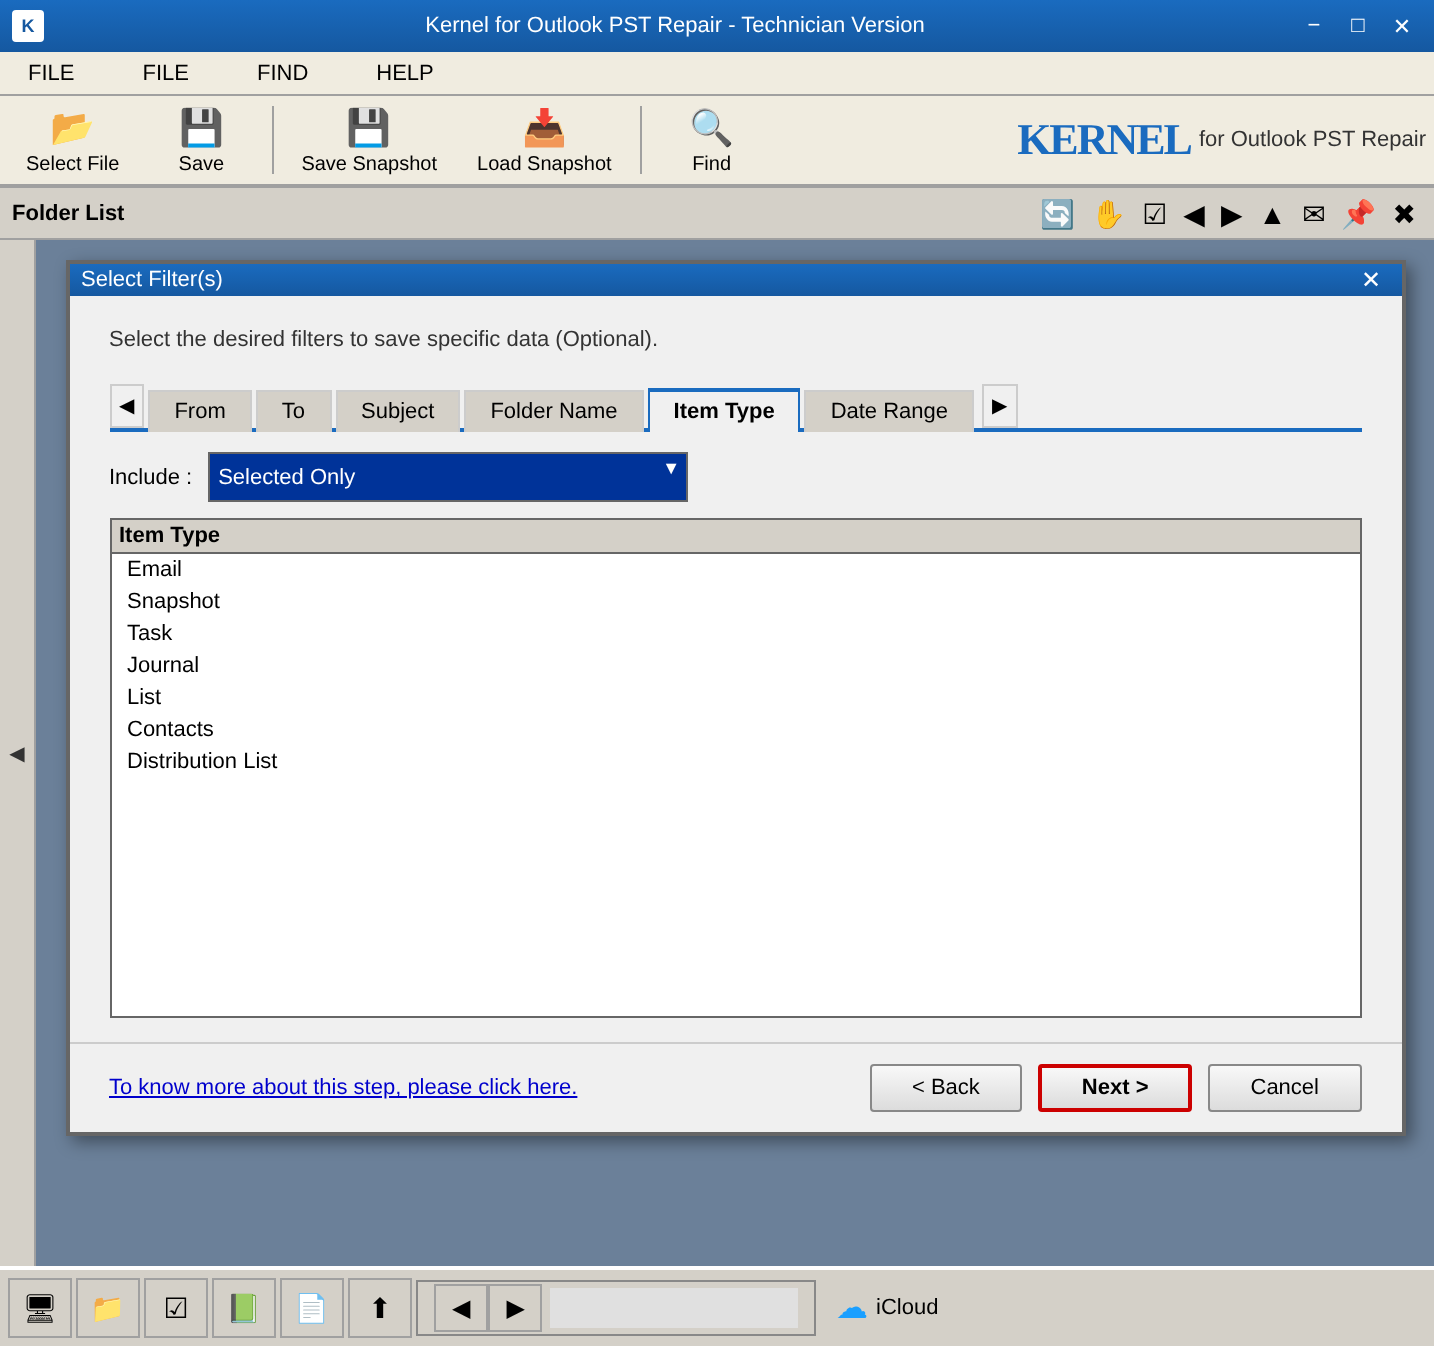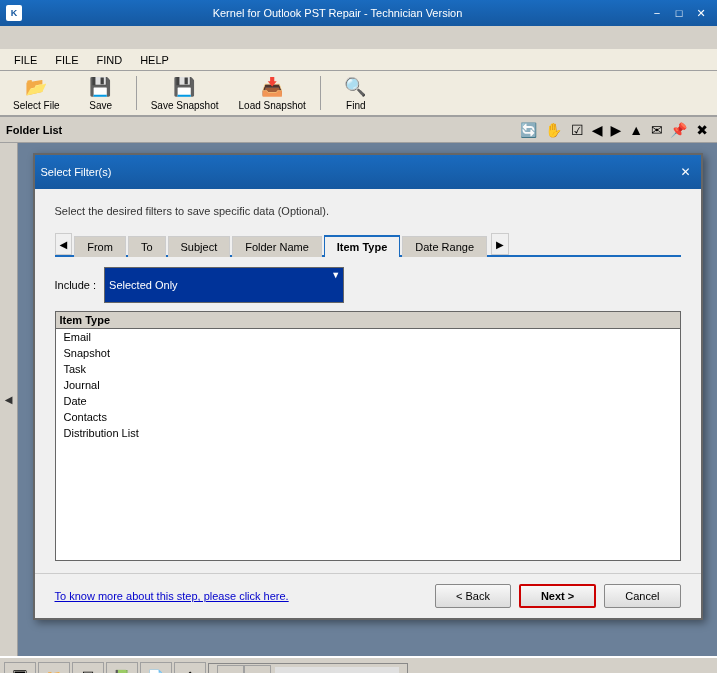--- a/index.html
+++ b/index.html
@@ -30,22 +30,21 @@
     }
 
     
     .menu-bar {
       background: #f0ece0;
       height: 22px;
       display: flex;
       align-items: center;
       padding: 0 6px;
       border-bottom: 1px solid #a0a0a0;
-      gap: 2px;
-      margin-top: 23px;
+      gap: 18px;
     }
     .menu-item {
       padding: 2px 8px;
       font-size: 11px;
       cursor: pointer;
       color: #000;
     }
 
     
     .toolbar {
@@ -114,21 +113,21 @@
       background: #f0f0f0;
       border: 2px solid #666;
       box-shadow: 3px 3px 8px rgba(0,0,0,0.4);
       width: 670px;
       margin: 0 auto;
     }
 
     .dialog-titlebar {
       background: linear-gradient(to bottom, #1a6bbf, #1558a0);
       color: white;
-      height: 34px;
+      height: 16px;
       display: flex; align-items: center;
       padding: 0 6px;
       font-size: 11px;
       justify-content: space-between;
     }
     .dialog-close-btn {
       background: none; border: none; color: white; cursor: pointer;
       font-size: 12px; width: 18px; height: 16px;
     }
 
@@ -177,21 +176,21 @@
     }
     .tab-nav-right { margin-left: 2px; margin-right: 0; }
 
     
     .include-row {
       display: flex; align-items: center; gap: 8px;
       margin-bottom: 8px;
     }
     .include-label { font-size: 11px; }
     .include-select {
-      width: 240px; height: 36px;
+      width: 240px; height: 25px;
       background: #003399;
       color: white;
       border: 1px solid #666;
       font-size: 11px;
       padding: 1px 4px;
       cursor: pointer;
       appearance: none;
       -webkit-appearance: none;
       position: relative;
     }
@@ -342,20 +341,24 @@
   </button>
   <button class="toolbar-btn">
     <span class="btn-icon">📥</span>
     <span>Load Snapshot</span>
   </button>
   <div class="toolbar-separator"></div>
   <button class="toolbar-btn">
     <span class="btn-icon">🔍</span>
     <span>Find</span>
   </button>
+  <div class="brand-area">
+    <span class="brand-logo">KERNEL</span>
+    <span class="brand-sub">for Outlook PST Repair</span>
+  </div>
 </div>
 
 <div class="folder-bar">
   <span class="folder-bar-title">Folder List</span>
   <div class="folder-bar-icons">
     <span>🔄</span>
     <span>✋</span>
     <span>☑</span>
     <span>◀</span>
     <span>▶</span>
@@ -406,21 +409,21 @@
 
         <div class="list-area">
           <div class="list-header">
             <span class="list-col-item">Item Type</span>
             <span class="list-col-extra"></span>
           </div>
           <div class="list-item">Email</div>
           <div class="list-item">Snapshot</div>
           <div class="list-item">Task</div>
           <div class="list-item">Journal</div>
-          <div class="list-item">Date</div>
+          <div class="list-item">List</div>
           <div class="list-item">Contacts</div>
           <div class="list-item">Distribution List</div>
         </div>
       </div>
 
       <div class="dialog-footer">
         <span class="help-link">To know more about this step, please click here.</span>
         <div class="footer-buttons">
           <button class="btn">&lt; Back</button>
           <button class="btn btn-next">Next &gt;</button>

